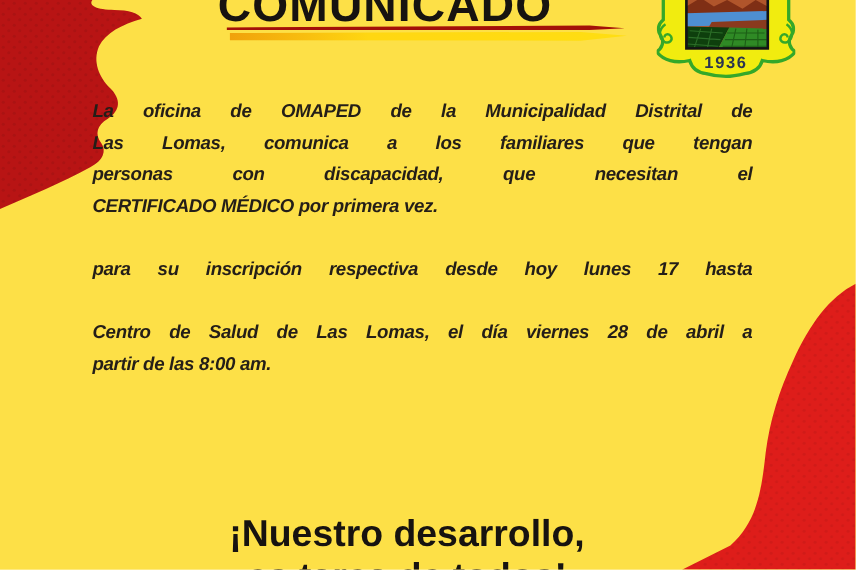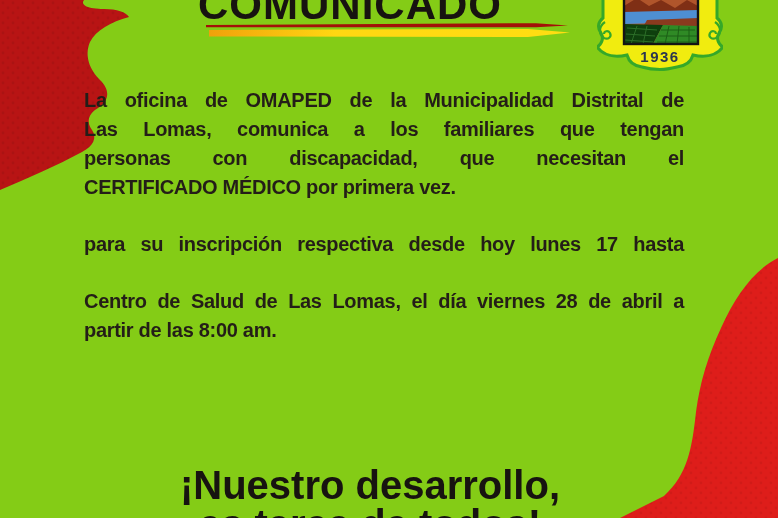--- a/index.html
+++ b/index.html
@@ -1,19 +1,19 @@
 <!DOCTYPE html>
 <html><head>
 <meta charset="utf-8">
 <style>
   html,body{margin:0;padding:0;}
   .canvas{
     position:relative;
     width:778px;height:518px;
-    background:#84cc16;
+    background:#fde047;
     overflow:hidden;
     font-family:"Liberation Sans", sans-serif;
     color:#201B16;
   }
   .blob{position:absolute;pointer-events:none;}
   .blob-left{left:0;top:0;}
   .blob-right{right:0;bottom:0;}
   .title{
     position:absolute;
     left:198px;top:-16px;
@@ -28,34 +28,35 @@
   }
   .underline-swoosh{position:absolute;left:206px;top:22px;}
   .emblem{position:absolute;left:597px;top:0;}
   .body-text{
     position:absolute;
     left:84px;top:86px;
     width:600px;
   }
   .para{margin:0 0 28px 0;}
   .para-line{
-    font-size:20px;
+    font-size:17px;
     line-height:29px;
     font-weight:bold;
     letter-spacing:-0.3px;
     text-align:justify;
     text-align-last:justify;
     color:#241E18;
+    font-style:italic;
   }
   .para-line.last{text-align-last:left;}
   .slogan-line{
     position:absolute;
     left:20px;width:700px;
     text-align:center;
-    font-size:40px;
+    font-size:34px;
     line-height:38px;
     font-weight:bold;
     color:#171310;
     white-space:nowrap;
   }
   .slogan-1{top:466px;}
   .slogan-2{top:505px;}
 </style>
 </head>
 <body>

